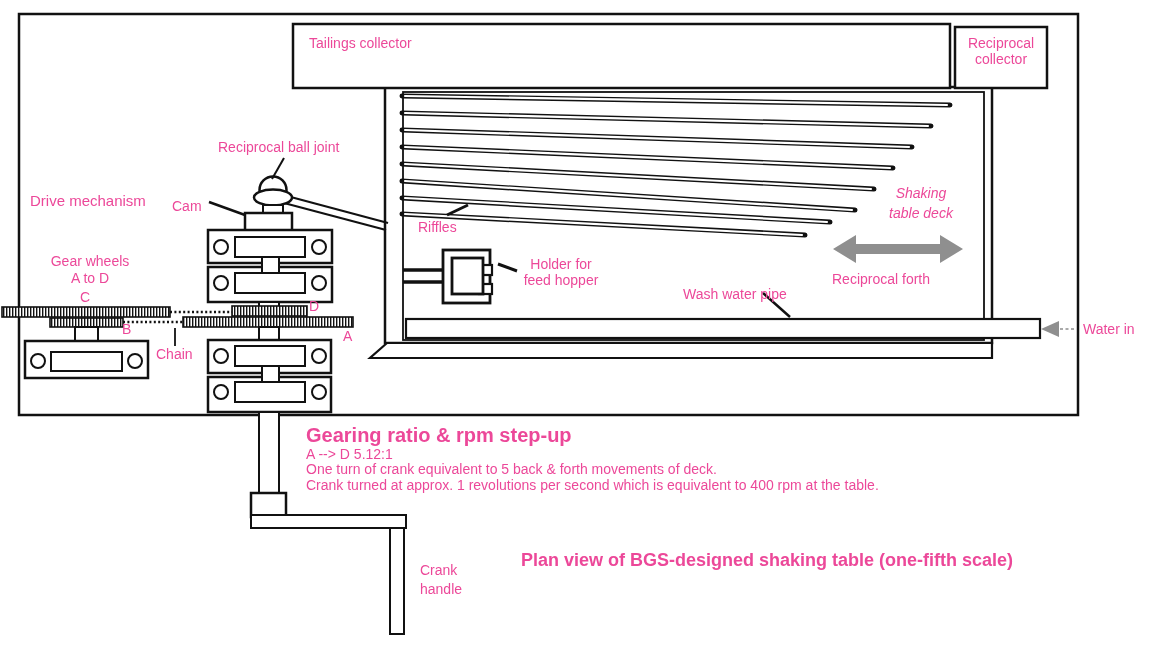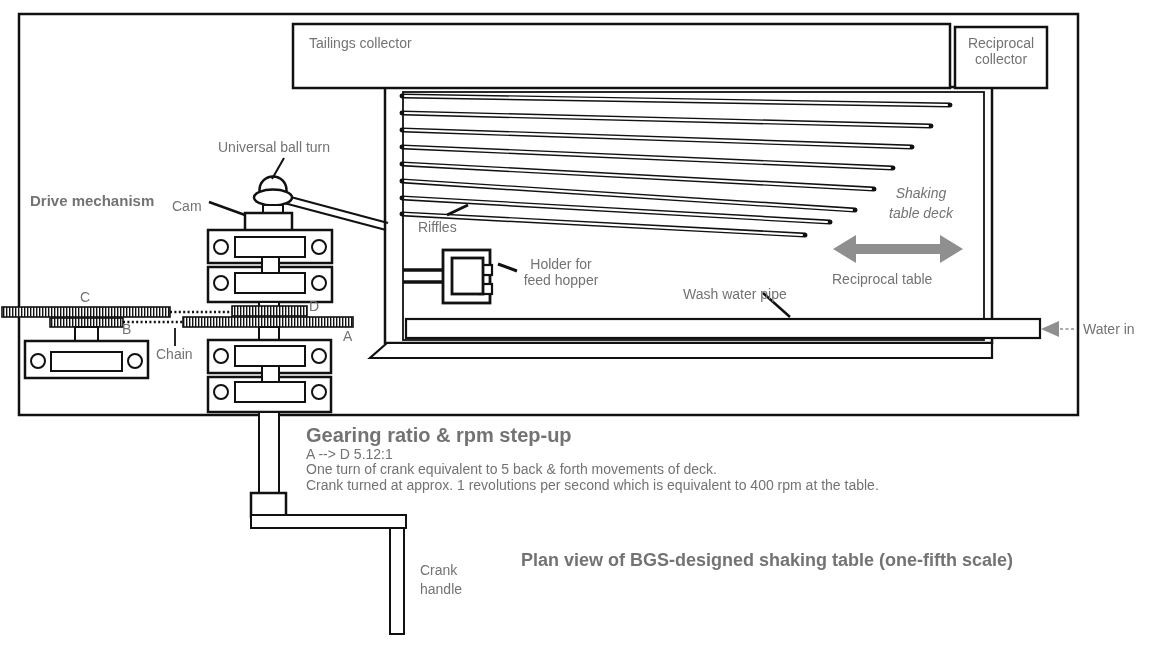--- a/index.html
+++ b/index.html
@@ -1,23 +1,23 @@
 <!DOCTYPE html>
 <html><head>
 <meta charset="utf-8">
 <style>
   html,body{margin:0;padding:0;background:#fff;}
   .stage{
     position:relative;width:1170px;height:654px;background:#fff;overflow:hidden;
-    font-family:"Liberation Sans",sans-serif;color:#737373;
+    font-family:"Liberation Sans",sans-serif;color:#ec4899;
   }
   .stage svg{position:absolute;left:0;top:0;}
   .lbl{position:absolute;font-size:14px;line-height:16px;white-space:nowrap;}
   .lbl.center{text-align:center;white-space:normal;}
-  .drive-mech{font-size:15px;font-weight:bold;text-align:right;}
+  .drive-mech{font-size:15px;font-weight:normal;text-align:right;}
   .notes{position:absolute;left:306px;top:428px;font-size:14px;line-height:15.5px;white-space:nowrap;}
   .notes .heading{font-size:20px;font-weight:bold;margin-bottom:3px;}
   .main-title{position:absolute;left:521px;top:550px;font-size:18px;font-weight:bold;white-space:nowrap;}
   .two-line{white-space:normal;}
 </style>
 </head>
 <body>
 
 <div class="stage">
 
@@ -193,47 +193,51 @@
     </g>
   </svg>
 
   <div class="lbl" style="left:309px;top:35px;">Tailings collector</div>
 
   <div class="lbl center two-line" style="left:955px;top:35px;width:92px;">
     <div>Reciprocal</div>
     <div>collector</div>
   </div>
 
-  <div class="lbl" style="left:218px;top:139px;">Universal ball turn</div>
+  <div class="lbl" style="left:218px;top:139px;">Reciprocal ball joint</div>
 
   <div class="lbl drive-mech" style="left:30px;top:193px;">Drive mechanism</div>
 
   <div class="lbl" style="left:172px;top:198px;">Cam</div>
 
+  <div class="lbl center two-line" style="left:40px;top:253px;width:100px;line-height:17px;">
+    <div>Gear wheels</div>
+    <div>A to D</div>
+  </div>
 
   <div class="lbl" style="left:80px;top:289px;">C</div>
   <div class="lbl" style="left:122px;top:321px;">B</div>
   <div class="lbl" style="left:309px;top:298px;">D</div>
   <div class="lbl" style="left:343px;top:328px;">A</div>
 
   <div class="lbl" style="left:156px;top:346px;">Chain</div>
 
   <div class="lbl" style="left:418px;top:219px;">Riffles</div>
 
   <div class="lbl center two-line" style="left:515px;top:256px;width:92px;">
     <div>Holder for</div>
     <div>feed hopper</div>
   </div>
 
   <div class="lbl center two-line" style="left:880px;top:183px;width:82px;line-height:20px;font-style:italic;">
     <div>Shaking</div>
     <div>table deck</div>
   </div>
 
-  <div class="lbl" style="left:832px;top:271px;">Reciprocal table</div>
+  <div class="lbl" style="left:832px;top:271px;">Reciprocal forth</div>
 
   <div class="lbl" style="left:683px;top:286px;">Wash water pipe</div>
 
   <div class="lbl" style="left:1083px;top:321px;">Water in</div>
 
   <div class="lbl two-line" style="left:420px;top:561px;line-height:19px;">
     <div>Crank</div>
     <div>handle</div>
   </div>
 

